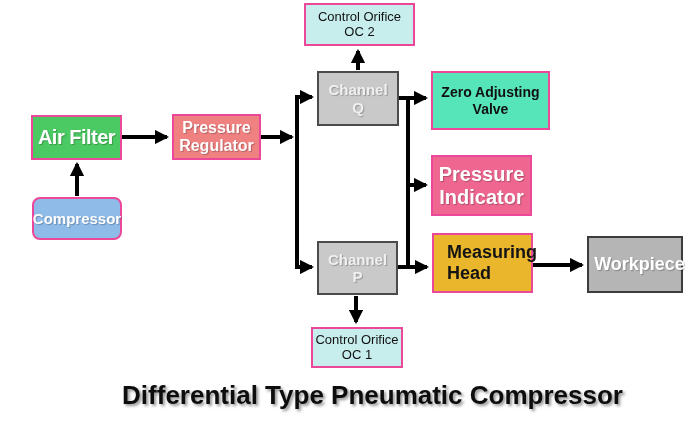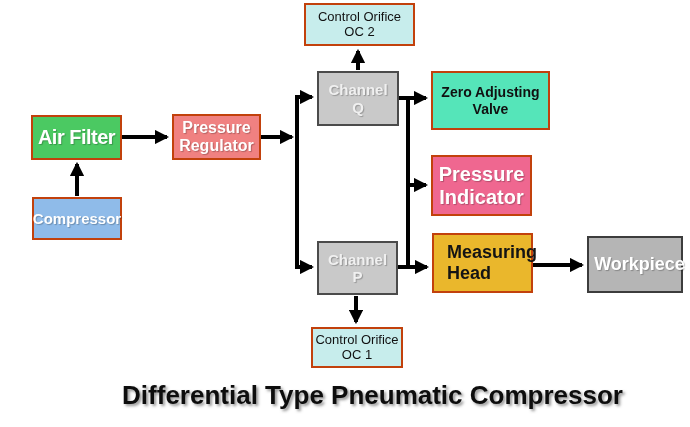--- a/index.html
+++ b/index.html
@@ -15,34 +15,34 @@
     position: absolute;
     left: 0; top: 0;
     width: 690px; height: 427px;
     z-index: 1;
   }
   .flow { stroke: var(--arrow, #000); fill: none; stroke-width: 4; stroke-linejoin: miter; }
   #ah path { fill: var(--arrow, #000); }
   .node {
     position: absolute;
     box-sizing: border-box;
-    border: 2px solid #c2410c;
+    border: 2px solid #ec4899;
     display: flex;
     align-items: center;
     justify-content: center;
     text-align: center;
     white-space: pre-line;
     line-height: 1.15;
     z-index: 2;
   }
   .lbl { white-space: pre-line; }
   .white-lbl { text-shadow: 1px 1px 1px rgba(0,0,0,0.25); }
 
   .nd-air-filter        { left: 31px;  top: 115px; width: 91px;  height: 45px; font-weight: bold; font-size: 20px; letter-spacing: -0.5px; }
-  .nd-compressor        { left: 32px;  top: 197px; width: 90px;  height: 43px; font-weight: bold; font-size: 15px; }
+  .nd-compressor        { left: 32px;  top: 197px; width: 90px;  height: 43px; font-weight: bold; font-size: 15px; border-radius: 8px; }
   .nd-pressure-regulator{ left: 172px; top: 114px; width: 89px;  height: 46px; font-weight: bold; font-size: 16px; }
   .nd-control-orifice-2 { left: 304px; top: 3px;   width: 111px; height: 43px; font-size: 13px; }
   .nd-channel-q         { left: 317px; top: 71px;  width: 82px;  height: 55px; font-weight: bold; font-size: 15px; border-color: #4b4b4b; }
   .nd-zero-adjusting-valve { left: 431px; top: 71px; width: 119px; height: 59px; font-weight: bold; font-size: 14px; }
   .nd-pressure-indicator{ left: 431px; top: 155px; width: 101px; height: 61px; font-weight: bold; font-size: 20px; }
   .nd-channel-p         { left: 317px; top: 241px; width: 81px;  height: 54px; font-weight: bold; font-size: 15px; border-color: #4b4b4b; }
   .nd-measuring-head    { left: 432px; top: 233px; width: 101px; height: 60px; font-weight: bold; font-size: 18px; justify-content: flex-start; text-align: left; padding-left: 13px; }
   .nd-workpiece         { left: 587px; top: 236px; width: 96px;  height: 57px; font-weight: bold; font-size: 18px; border-color: #3c3c3c; padding-left: 9px; }
   .nd-control-orifice-1 { left: 311px; top: 327px; width: 92px;  height: 41px; font-size: 13px; }
 

